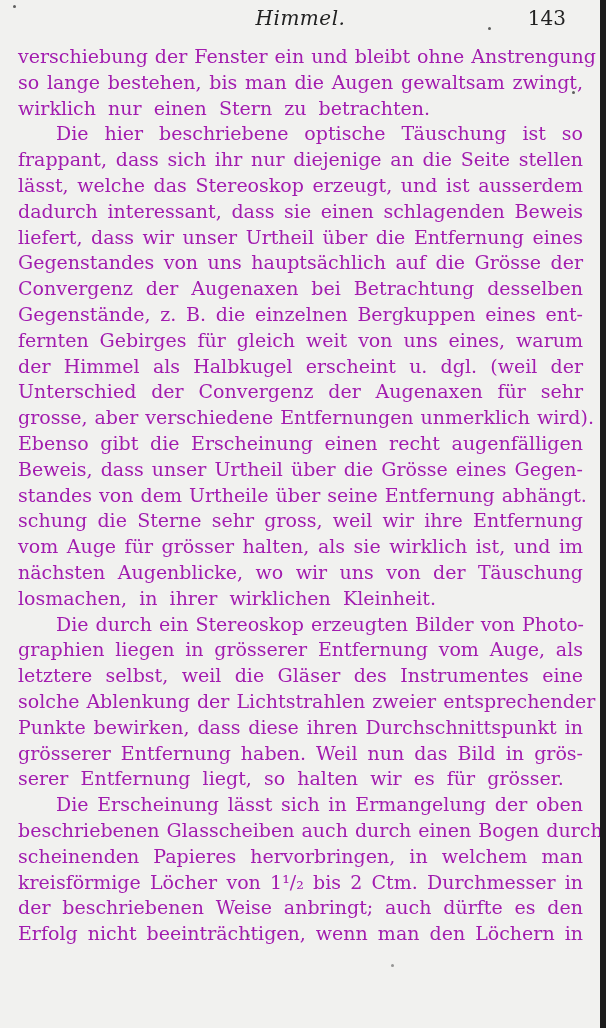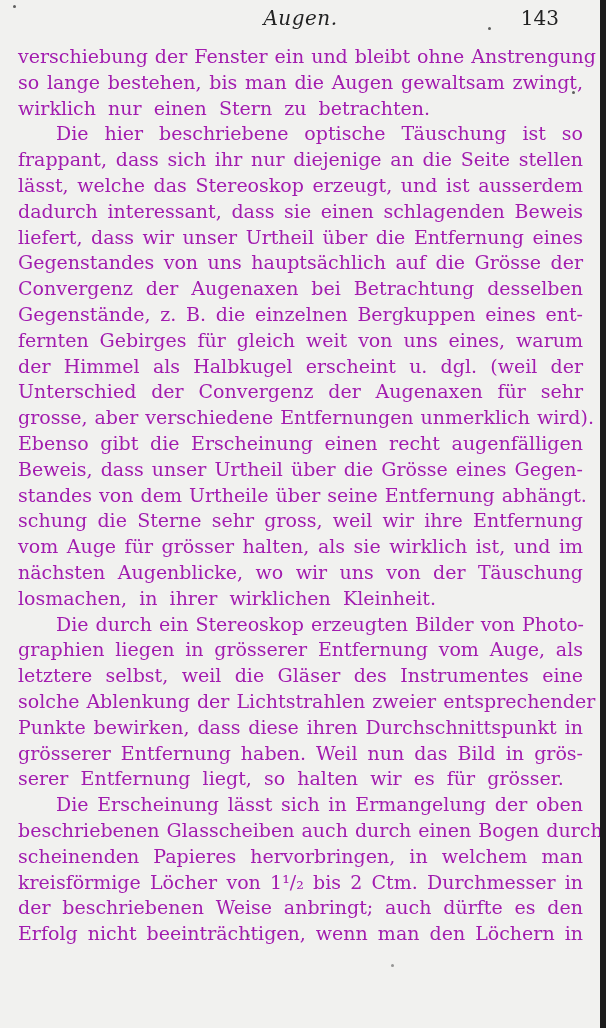--- a/index.html
+++ b/index.html
@@ -16,21 +16,21 @@
     background:#1c1c1c;
   }
   .header{
     position:absolute;top:6px;left:18px;width:565px;height:26px;
   }
   .running-title{
     position:absolute;left:0;width:100%;text-align:center;
     font-style:italic;font-size:20px;letter-spacing:.5px;color:#222;
   }
   .page-number{
-    position:absolute;right:24px;top:0;
+    position:absolute;right:17px;top:0;
     font-size:20px;color:#222;
   }
   .text-block{
     position:absolute;top:44px;left:18px;width:565px;
   }
   .line{
     font-size:19px;line-height:25.8px;height:25.8px;
     text-align:justify;text-align-last:justify;
     white-space:nowrap;color:#a21caf;
     word-spacing:.05em;
@@ -43,21 +43,21 @@
     position:absolute;background:#3a3a3a;border-radius:50%;
     width:3px;height:3px;opacity:.8;
   }
 </style>
 </head>
 <body>
 
 <div class="page">
 
   <div class="header">
-    <div class="running-title">Augen.</div>
+    <div class="running-title">Himmel.</div>
     <div class="page-number">143</div>
   </div>
 
   <div class="text-block">
     <div class="line">verschiebung der Fenster ein und bleibt ohne Anstrengung</div>
     <div class="line">so lange bestehen, bis man die Augen gewaltsam zwingt,</div>
     <div class="line pend">wirklich nur einen Stern zu betrachten.</div>
     <div class="line indent">Die hier beschriebene optische Täuschung ist so</div>
     <div class="line">frappant, dass sich ihr nur diejenige an die Seite stellen</div>
     <div class="line">lässt, welche das Stereoskop erzeugt, und ist ausserdem</div>

